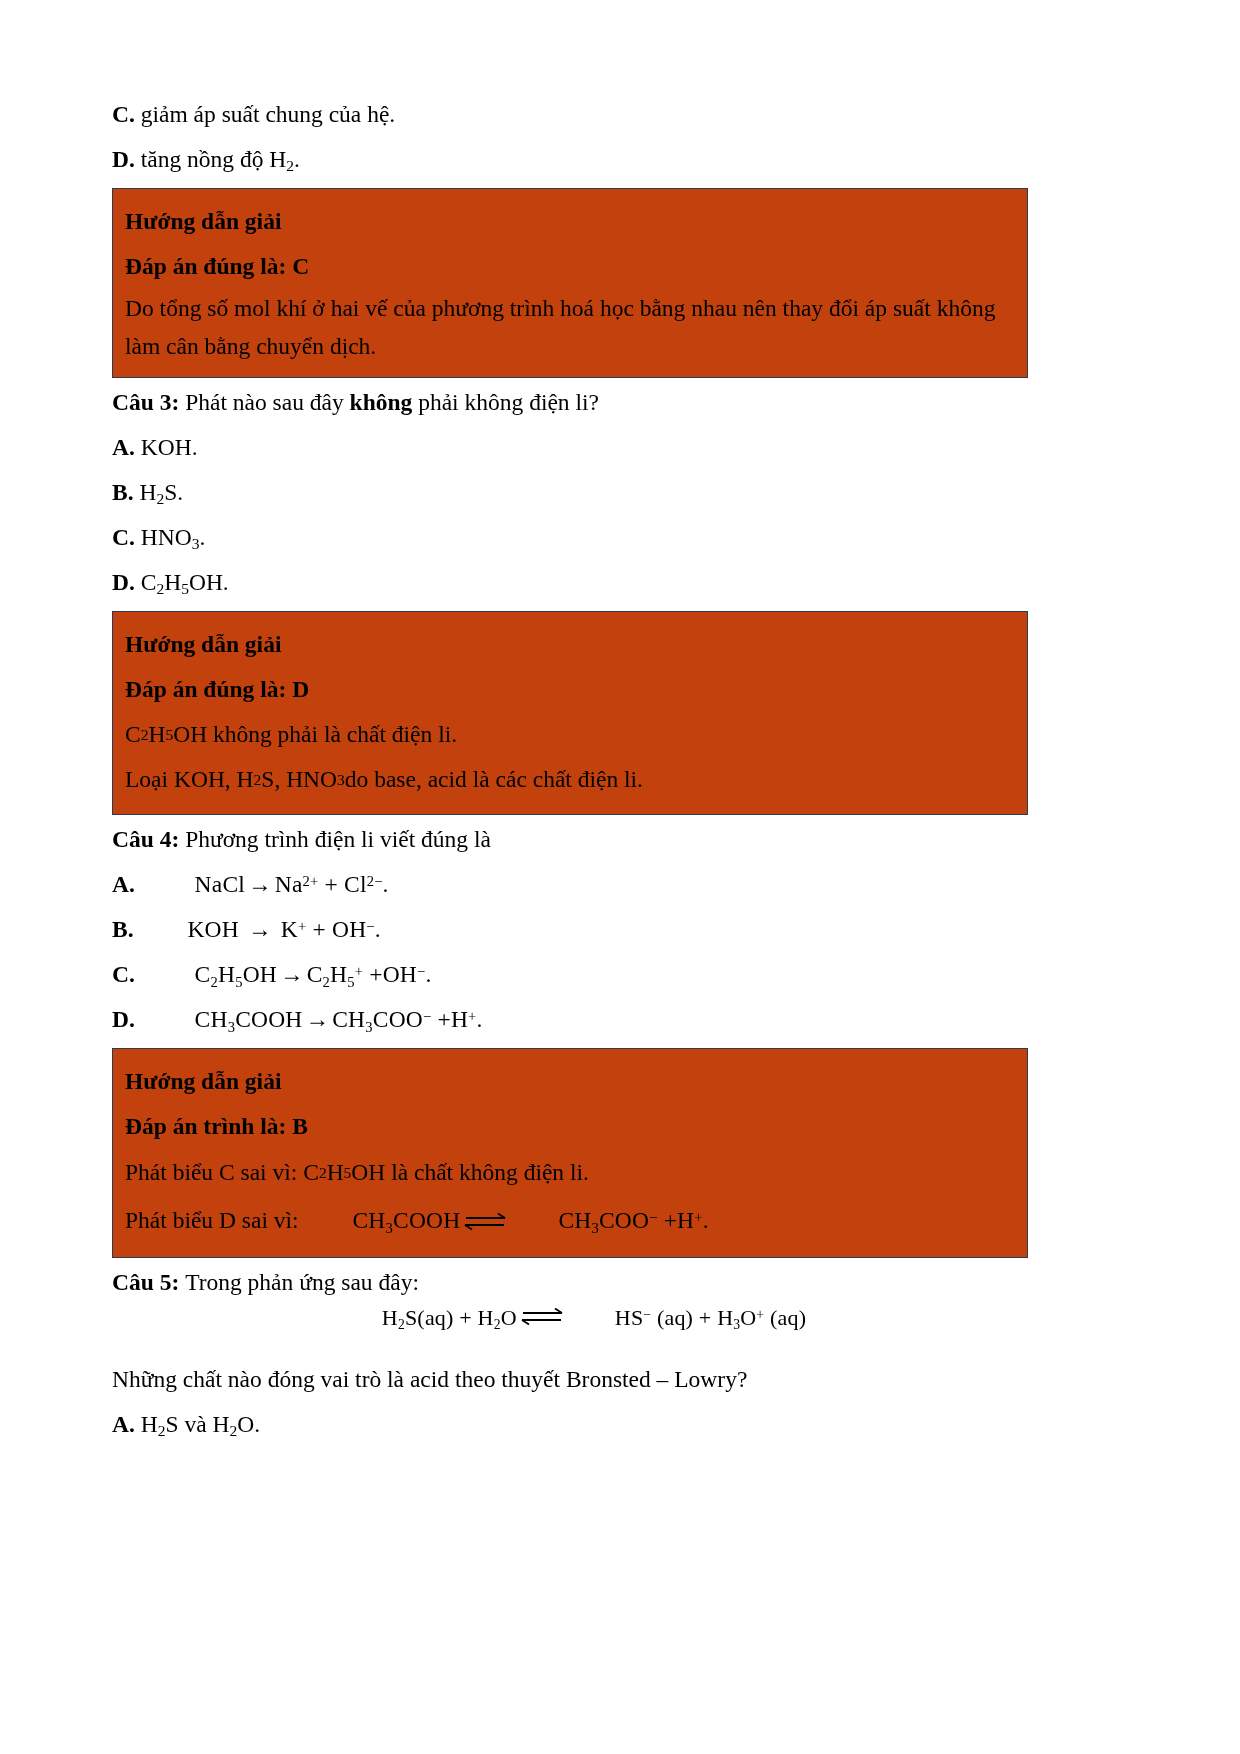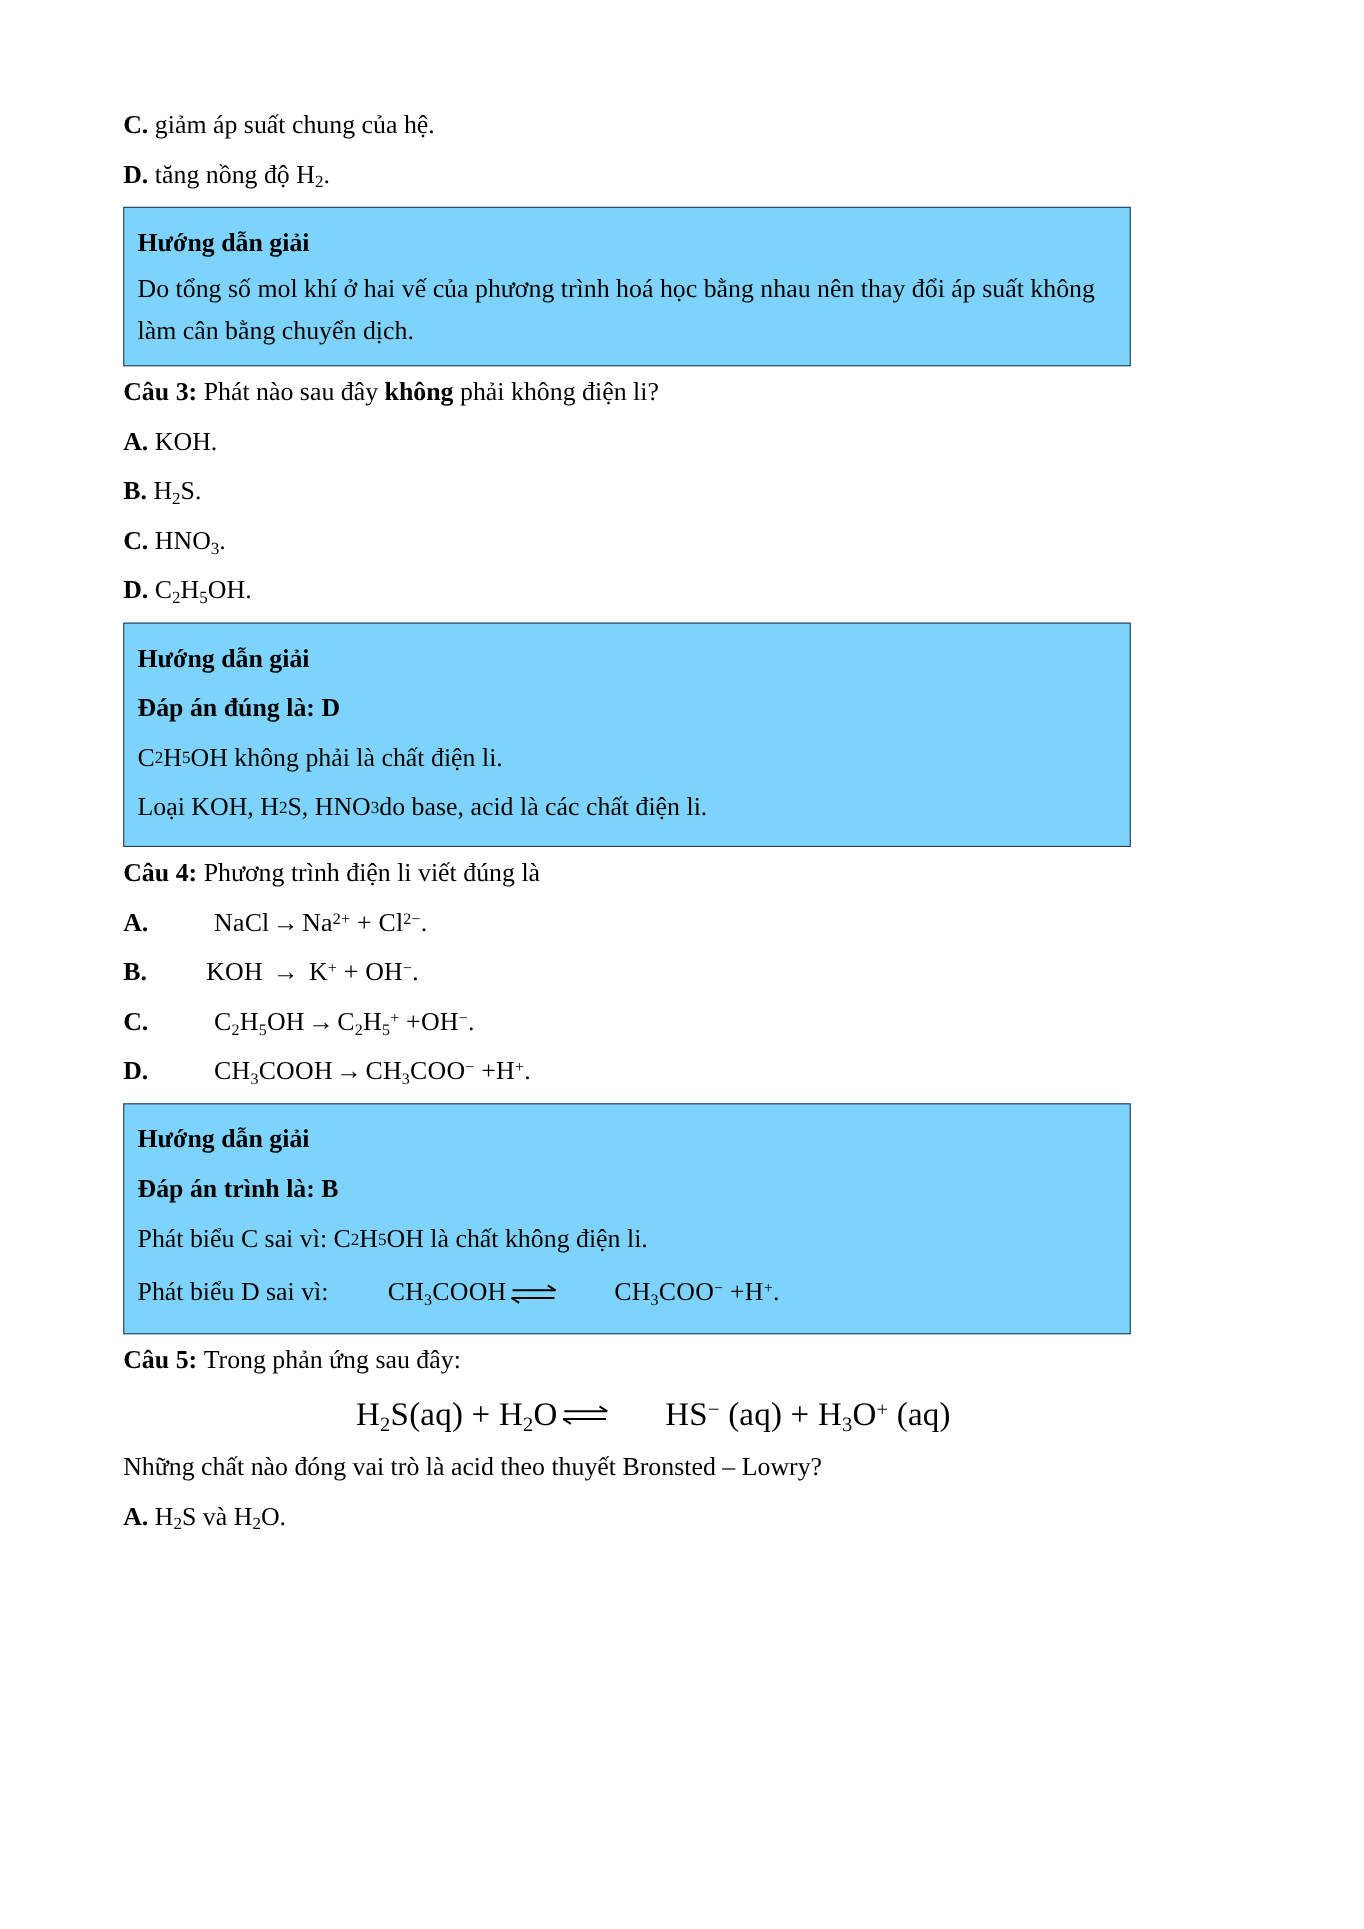--- a/index.html
+++ b/index.html
@@ -51,21 +51,21 @@
   }
   sup {
     font-size: 0.66em;
     vertical-align: 0.46em;
     line-height: 0;
   }
 
   
   .box {
     border: 1px solid #2b3a55;
-    background: #7dd3fc;
+    background: #c2410c;
     box-sizing: border-box;
     padding: 10px 12px 12px 12px;
     margin: 6px 0 2px 0;
   }
   .box .bline {
     font-size: 23.5px;
     line-height: 1.0;
     height: 45px;
     display: flex;
     align-items: center;
@@ -106,43 +106,44 @@
     position: relative;
     width: 46px;
     height: 22px;
     vertical-align: middle;
     margin: 0 2px;
   }
   .revarrow svg { display: block; }
 
   .center-eq {
     text-align: center;
-    font-size: 30px;
+    font-size: 22px;
     height: 52px;
     display: flex;
-    align-items: center;
+    align-items: flex-start;
     justify-content: center;
   }
 </style>
 </head>
 <body>
 
 <div class="page">
   <div class="content">
 
     <div class="opt">
       <b>C.</b>&nbsp;<span>giảm áp suất chung của hệ.</span>
     </div>
 
     <div class="opt">
       <b>D.</b>&nbsp;<span><span>tăng nồng độ H</span><sub>2</sub><span>.</span></span>
     </div>
 
     <div class="box">
       <div class="bline hdr">Hướng dẫn giải</div>
+      <div class="bline hdr">Đáp án đúng là: C</div>
       <div class="bline wrap">Do tổng số mol khí ở hai vế của phương trình hoá học bằng nhau nên thay đổi áp suất không làm cân bằng chuyển dịch.</div>
     </div>
 
     <div class="q">
       <b>Câu 3:</b>&nbsp;<span><span>Phát nào sau đây </span><b>không</b><span> phải không điện li?</span></span>
     </div>
 
     <div class="opt">
       <b>A.</b>&nbsp;<span>KOH.</span>
     </div>

